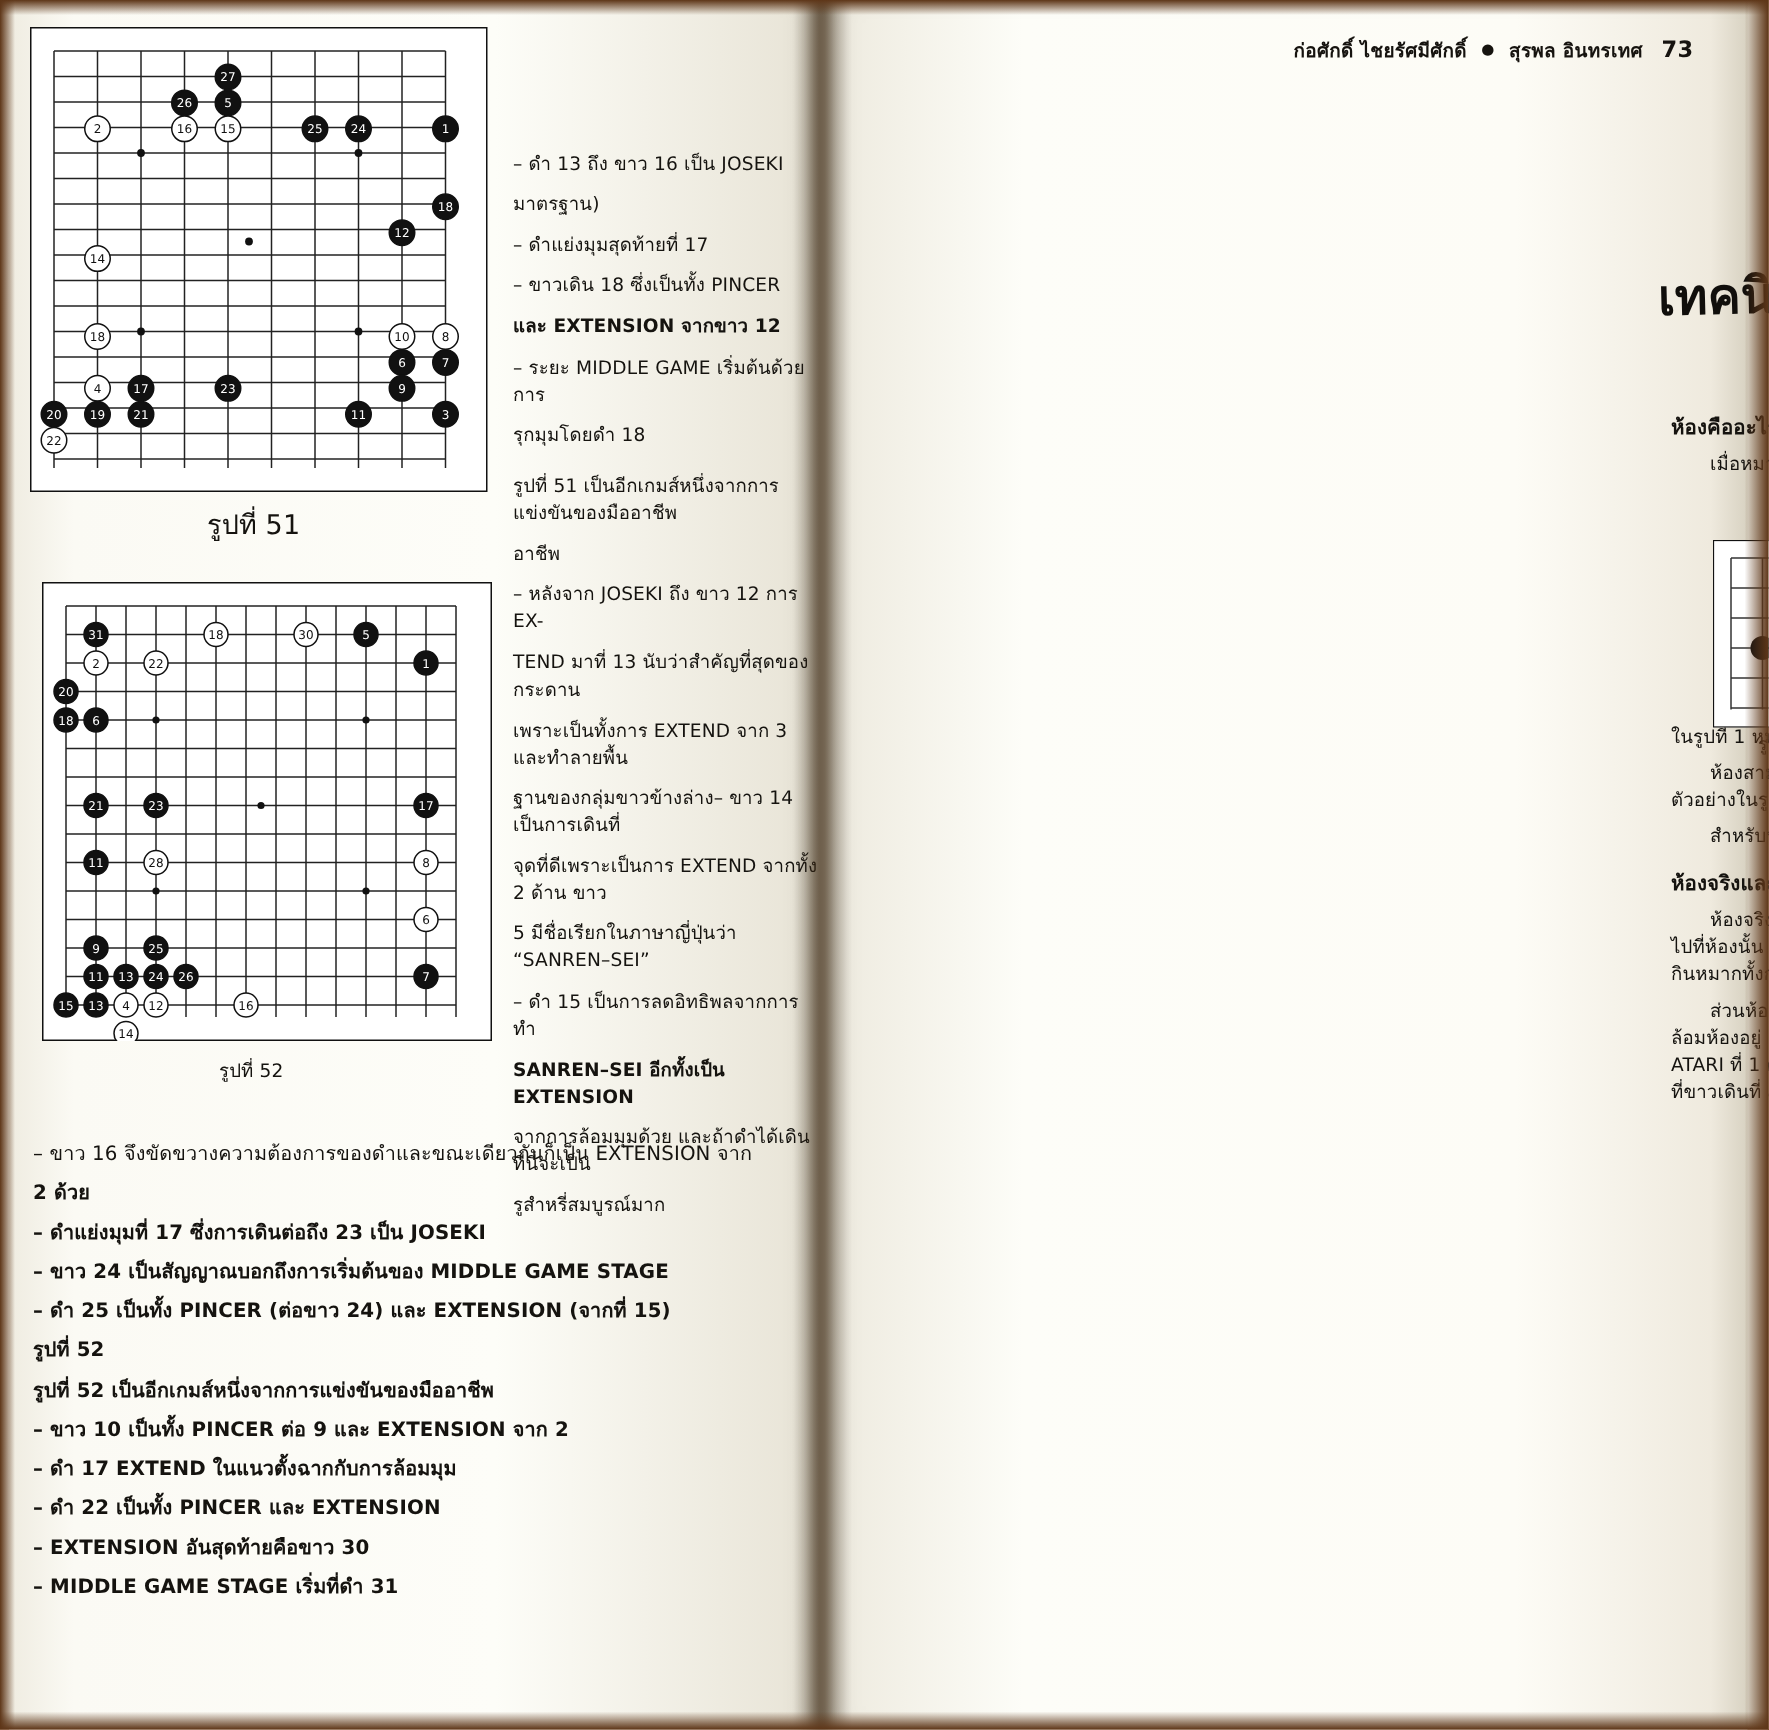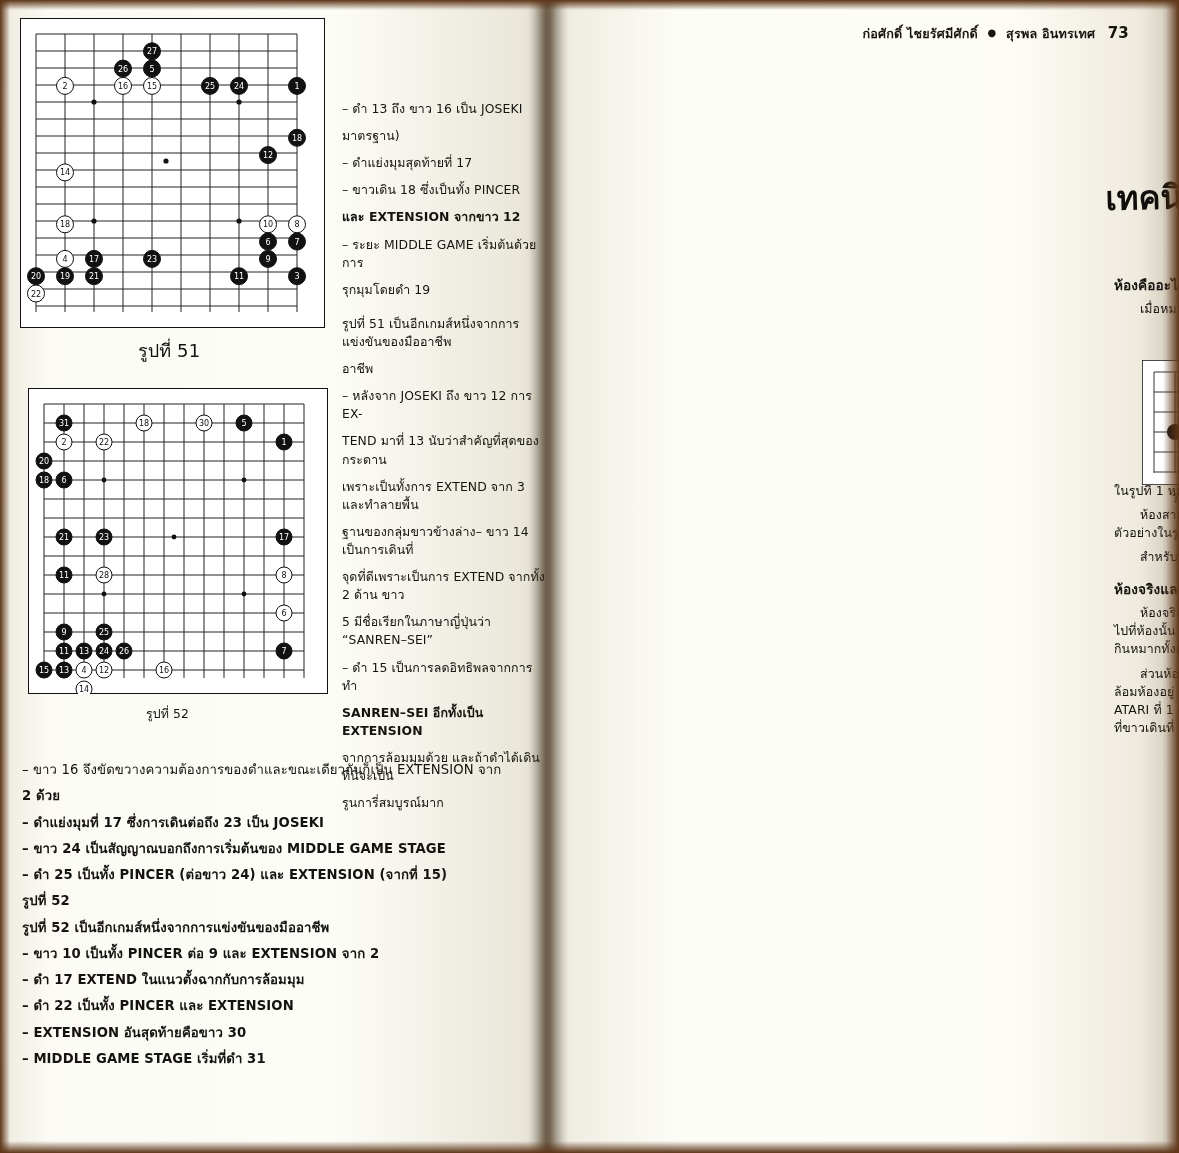--- a/index.html
+++ b/index.html
@@ -320,33 +320,33 @@
     </div>
     <div id="cap52" class="txt">รูปที่ 52</div>
 
     <div id="left-col-notes" class="txt">
       <p>– ดำ 13 ถึง ขาว 16 เป็น JOSEKI</p>
       <p>มาตรฐาน)</p>
       <p>– ดำแย่งมุมสุดท้ายที่ 17</p>
       <p>– ขาวเดิน 18 ซึ่งเป็นทั้ง PINCER</p>
       <p class="bold">และ EXTENSION จากขาว 12</p>
       <p>– ระยะ MIDDLE GAME เริ่มต้นด้วยการ</p>
-      <p>รุกมุมโดยดำ 19</p>
+      <p>รุกมุมโดยดำ 18</p>
       <p style="margin-top:16px">รูปที่ 51 เป็นอีกเกมส์หนึ่งจากการแข่งขันของมืออาชีพ</p>
       <p>อาชีพ</p>
       <p>– หลังจาก JOSEKI ถึง ขาว 12 การ EX-</p>
       <p>TEND มาที่ 13 นับว่าสำคัญที่สุดของกระดาน</p>
       <p>เพราะเป็นทั้งการ EXTEND จาก 3 และทำลายพื้น</p>
       <p>ฐานของกลุ่มขาวข้างล่าง– ขาว 14 เป็นการเดินที่</p>
       <p>จุดที่ดีเพราะเป็นการ EXTEND จากทั้ง 2 ด้าน ขาว</p>
       <p>5 มีชื่อเรียกในภาษาญี่ปุ่นว่า “SANREN–SEI”</p>
       <p>– ดำ 15 เป็นการลดอิทธิพลจากการทำ</p>
       <p class="bold">SANREN–SEI อีกทั้งเป็น EXTENSION</p>
       <p>จากการล้อมมุมด้วย และถ้าดำได้เดินที่นี่จะเป็น</p>
-      <p>รูนการี่สมบูรณ์มาก</p>
+      <p>รูสำหรี่สมบูรณ์มาก</p>
     </div>
 
     <div id="left-bottom-text" class="txt">
       <p>– ขาว 16 จึงขัดขวางความต้องการของดำและขณะเดียวกันก็เป็น EXTENSION จาก</p>
       <p class="bold">2 ด้วย</p>
       <p class="bold">– ดำแย่งมุมที่ 17 ซึ่งการเดินต่อถึง 23 เป็น JOSEKI</p>
       <p class="bold">– ขาว 24 เป็นสัญญาณบอกถึงการเริ่มต้นของ MIDDLE GAME STAGE</p>
       <p class="bold">– ดำ 25 เป็นทั้ง PINCER (ต่อขาว 24) และ EXTENSION (จากที่ 15)</p>
       <p class="bold">รูปที่ 52</p>
       <p class="bold">รูปที่ 52 เป็นอีกเกมส์หนึ่งจากการแข่งขันของมืออาชีพ</p>

